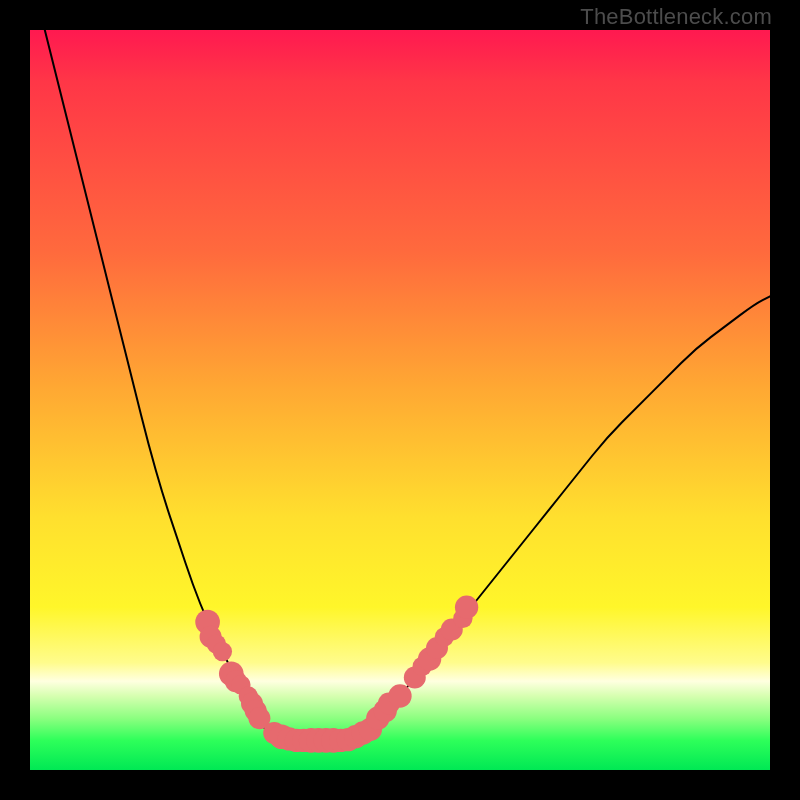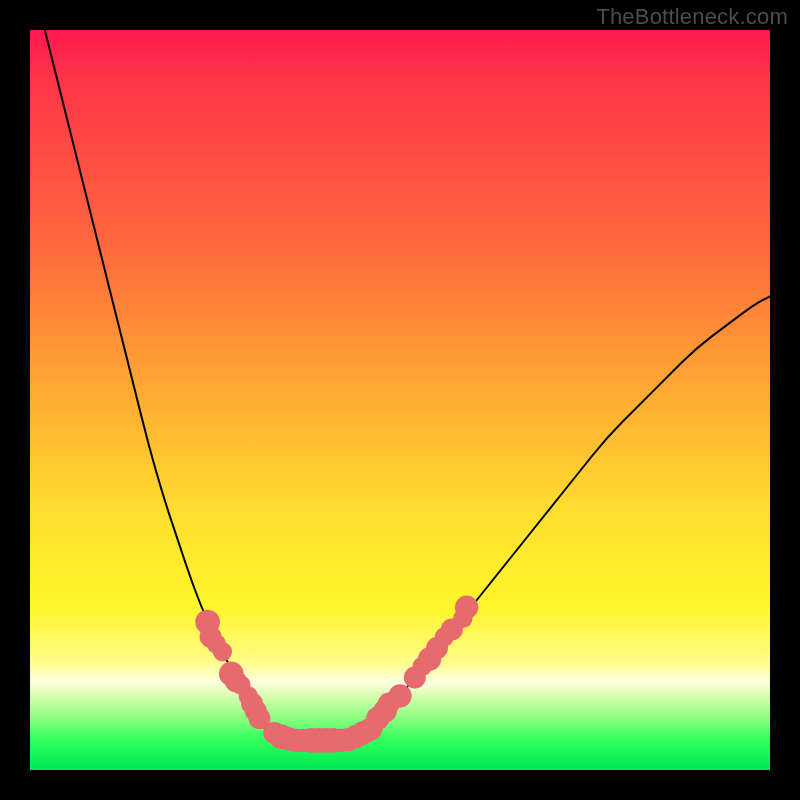--- a/index.html
+++ b/index.html
@@ -13,21 +13,21 @@
   }
   .frame {
     position: relative;
     width: 800px;
     height: 800px;
     background: #000;
   }
   .watermark {
     position: absolute;
     top: 4px;
-    right: 12px;
+    right: 28px;
     color: #4c4c4c;
     font-size: 22px;
     font-weight: 500;
     letter-spacing: 0.2px;
     z-index: 5;
   }
   .plot {
     position: absolute;
     left: 30px;
     top: 30px;

